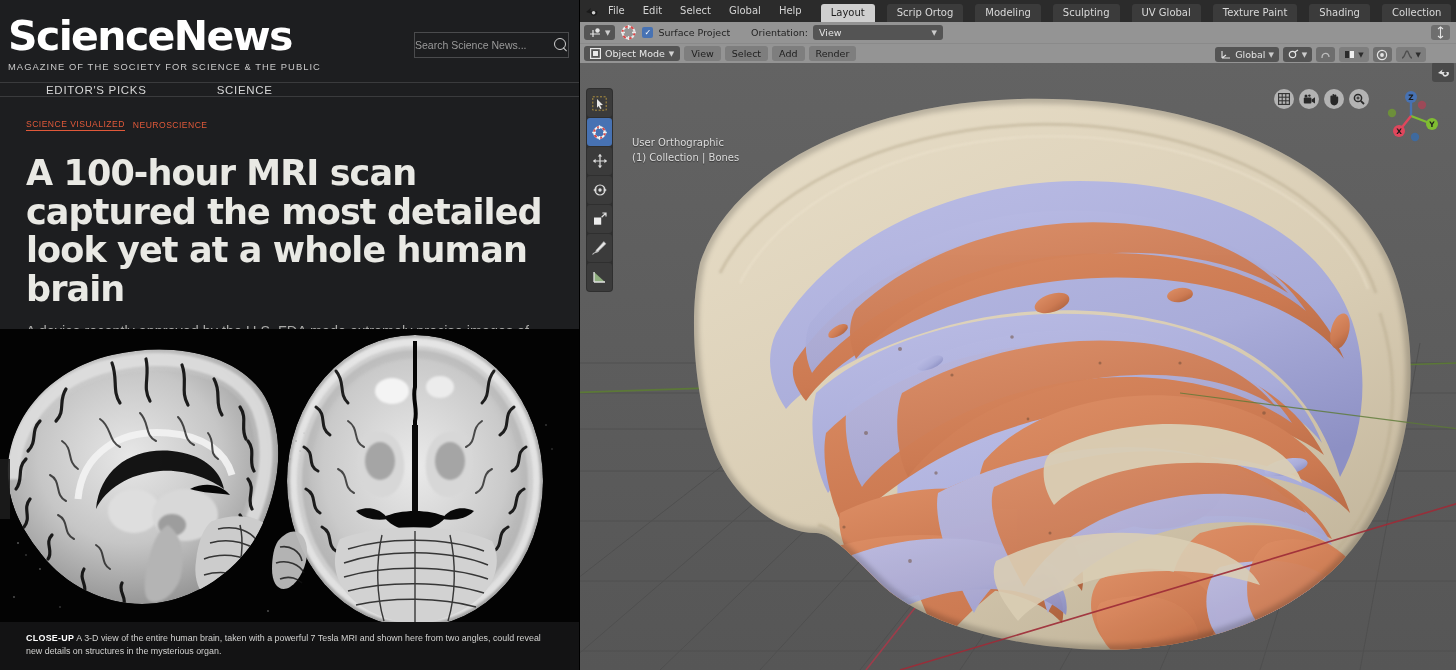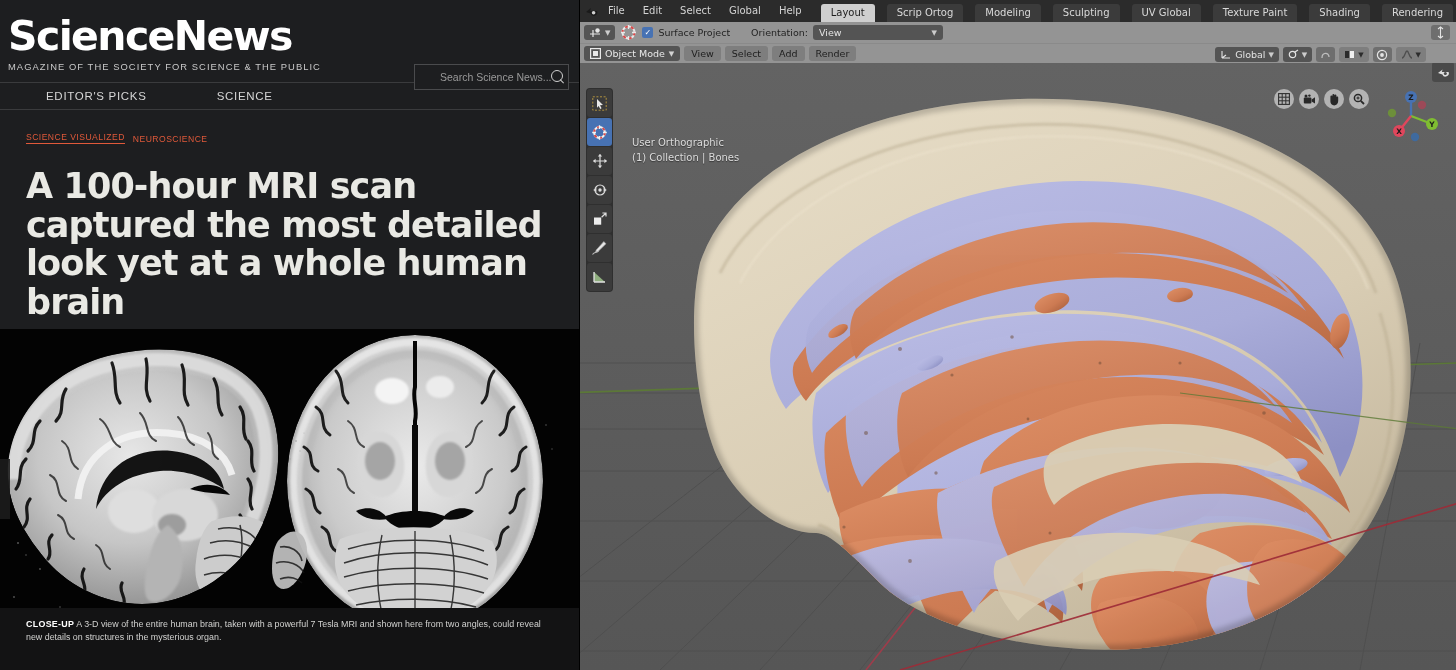--- a/index.html
+++ b/index.html
@@ -14,57 +14,57 @@
 
   #sn-header { position:relative; height:82px; background:#1d1e20; }
   #sn-logo { position:absolute; left:8px; top:16px; }
   .logo-word { font-family:"DejaVu Sans", sans-serif; font-weight:700;
                font-size:41px; letter-spacing:-1.6px; color:#fff; line-height:1;
                white-space:nowrap; }
   .logo-tag { font-family:"Liberation Sans", sans-serif; font-size:9.4px;
               letter-spacing:1.05px; color:#c9c9c9; margin-top:4px;
               white-space:nowrap; }
 
-  #sn-search { position:absolute; right:10px; top:64px; width:155px; height:26px;
+  #sn-search { position:absolute; right:10px; top:32px; width:155px; height:26px;
                border:1px solid #4a4b4d; background:#1d1e20; display:flex;
-               align-items:center; padding:0 25px; }
+               align-items:center; padding:0 0; }
   #sn-search .ph { font-size:10.5px; color:#9a9a9a; flex:1; white-space:nowrap; }
   #sn-search .mag { width:14px; height:14px; position:relative; }
   #sn-search .mag::before { content:""; position:absolute; left:0; top:0;
       width:10px; height:10px; border:1.4px solid #cfcfcf; border-radius:50%; }
   #sn-search .mag::after { content:""; position:absolute; left:9px; top:9px;
       width:5px; height:1.4px; background:#cfcfcf; transform:rotate(45deg);
       transform-origin:left center; }
 
-  #sn-nav { height:28px; border-top:1px solid #3a3b3d; border-bottom:1px solid #3a3b3d;
+  #sn-nav { height:15px; border-top:1px solid #3a3b3d; border-bottom:1px solid #3a3b3d;
             display:flex; align-items:center; padding-left:46px; gap:70px; }
   .nav-item { font-size:11.5px; letter-spacing:0.7px; color:#d6d6d6; cursor:pointer; }
 
   #sn-body { padding:22px 22px 0 26px; }
-  #tags { display:flex; gap:8px; align-items:flex-end; margin-bottom:10px; }
+  #tags { display:flex; gap:8px; align-items:center; margin-bottom:10px; }
   .tag { font-size:8.6px; letter-spacing:0.45px; color:#e0593a; white-space:nowrap; }
   .tag.under { border-bottom:1.5px solid #e0593a; padding-bottom:1px; }
 
   #headline { font-family:"DejaVu Sans", sans-serif; font-weight:700;
               font-size:35px; line-height:1.10; letter-spacing:-0.9px;
               color:#e9e9e4; max-width:535px;margin-top:23px; }
   #deck { margin-top:14px; font-size:14.4px; line-height:1.36; color:#a9a9a7;
           max-width:505px; }
   #byline { margin-top:10px; font-size:8.4px; letter-spacing:0.2px; color:#8d8d8d; }
   #byline .author { color:#e0593a; font-weight:700; }
   #byline .lbl { font-weight:700; }
 
   
   #figure { position:absolute; left:0; top:329px; width:580px; height:341px;
             background:#000; overflow:hidden; }
   #mri { position:absolute; left:0; top:0; width:580px; height:297px;
          background:#050505; overflow:hidden; }
   #mri svg { display:block; }
 
-  #caption { position:absolute; left:0; bottom:0; width:580px; height:62px;
+  #caption { position:absolute; left:0; bottom:0; width:580px; height:48px;
              background:#131314; padding:10px 26px 0 26px; }
   #caption p { font-size:8.9px; line-height:1.42; color:#d2d2d0; }
   #caption .cu { font-weight:700; color:#fff; letter-spacing:0.3px; }
 
   
   #blender { position:relative; width:876px; height:562px; background:#000000;
              font-family:"DejaVu Sans", sans-serif; }
 
   
   #b-topbar { height:22px; background:#2b2b2b; display:flex; align-items:center;
@@ -369,21 +369,21 @@
       <span class="b-menu">Help</span>
 
       <div id="ws-tabs">
         <span class="ws-tab active">Layout</span>
         <span class="ws-tab">Scrip Ortog</span>
         <span class="ws-tab">Modeling</span>
         <span class="ws-tab">Sculpting</span>
         <span class="ws-tab">UV Global</span>
         <span class="ws-tab">Texture Paint</span>
         <span class="ws-tab">Shading</span>
-        <span class="ws-tab">Rendering</span>
+        <span class="ws-tab">Collection</span>
         <span class="ws-tab">Rendering</span>
 
       </div>
     </div>
 
     <div id="b-toolrow">
       <span class="pill">
         <svg width="13" height="11" viewBox="0 0 13 11">
           <path d="M1 7 H11 M4 3 V10" stroke="#e6e6e6" stroke-width="1.2" fill="none"></path>
           <circle cx="8.5" cy="3.5" r="2.2" fill="#e6e6e6"></circle>

